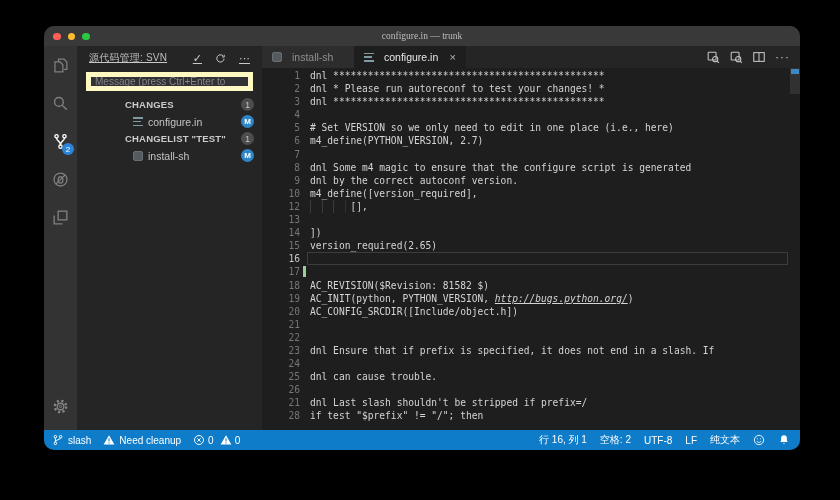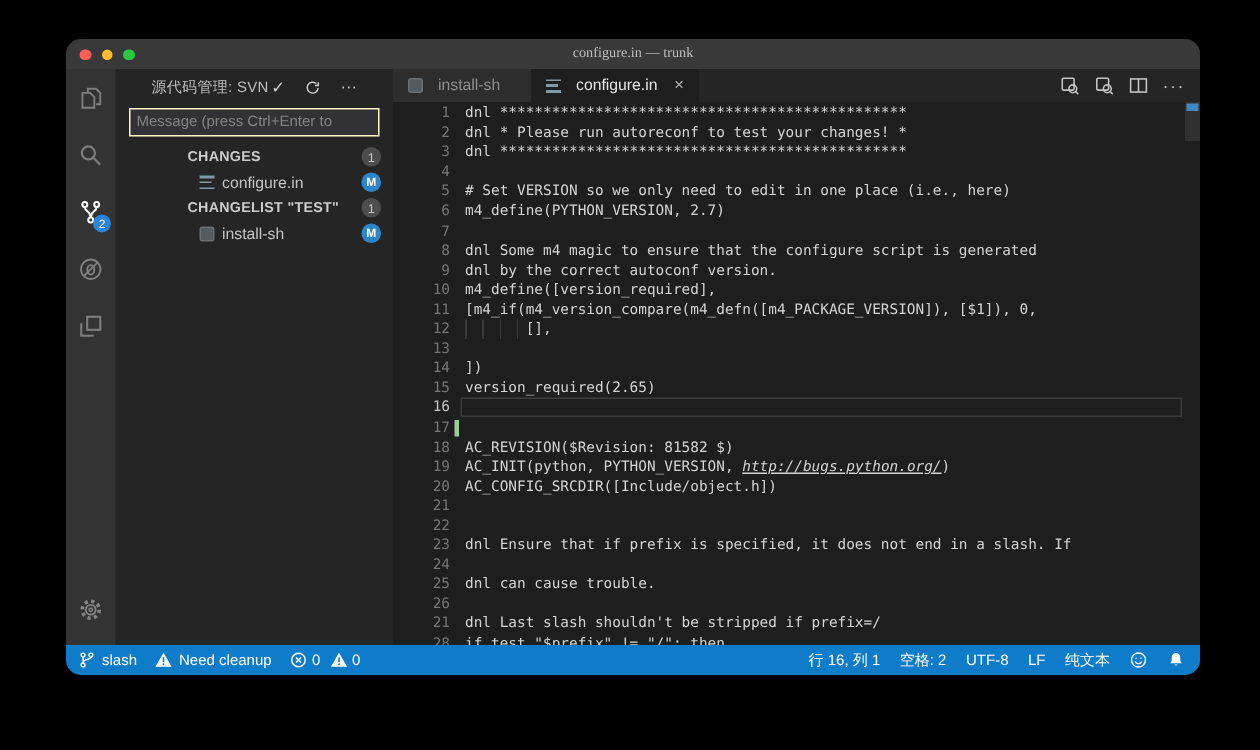--- a/index.html
+++ b/index.html
@@ -31,27 +31,27 @@
   .ab-badge { position:absolute; right:3px; bottom:5px; min-width:12px; height:12px;
               border-radius:50%; background:#2b84d8; color:#fff; font-size:8px;
               display:flex; align-items:center; justify-content:center; }
   .ab-gear { position:absolute; bottom:12px; left:0; width:33px; height:24px;
              display:flex; align-items:center; justify-content:center; color:#858585; }
   .ab-gear svg { width:17px; height:17px; }
 
   
   .sidebar { width:185px; background:#252526; flex:none; font-size:10.5px; color:#c8c8c8;
              display:flex; flex-direction:column; }
-  .sb-header { height:24px; display:flex; align-items:center; padding:0 24px; flex:none; }
+  .sb-header { height:24px; display:flex; align-items:center; padding:0 12px; flex:none;text-decoration:underline; }
   .sb-title { font-size:10px; color:#bcbcbc; letter-spacing:.2px; white-space:nowrap; }
   .sb-actions { margin-left:auto; display:flex; align-items:center; gap:13px; color:#d0d0d0; }
   .sb-actions .act { cursor:default; font-size:11px; display:flex; align-items:center; }
   .sb-actions svg { width:11px; height:11px; }
   .sb-input { margin:2px 9px 5px 9px; height:19px; flex:none; position:relative; }
-  .sb-input input { width:100%; height:100%; background:#313136; border:1px solid #fef9c3;
+  .sb-input input { width:100%; height:100%; background:#313136; border:5px solid #fef9c3;
                     color:#cccccc; font-size:10px; padding:0 4px;
                     font-family:"Liberation Sans", sans-serif; outline:none; }
   .sb-input input::placeholder { color:#848484; }
   .sb-row { height:17px; display:flex; align-items:center; position:relative; padding-left:13px;margin-left:35px; }
   .sb-row.file { padding-left:21px; color:#c4c4c4; }
   .sb-sec-label { font-size:9.5px; font-weight:700; color:#cccccc; letter-spacing:.2px; }
   .count-badge { position:absolute; right:8px; top:2px; min-width:13px; height:13px; padding:0 3px;
                  border-radius:8px; background:#4d4d4d; color:#c8c8c8; font-size:8.5px;
                  display:flex; align-items:center; justify-content:center; }
   .m-badge { position:absolute; right:8px; top:2px; width:13px; height:13px; border-radius:50%;
@@ -241,21 +241,20 @@
           <div class="row"><span class="ln">1</span><span class="tx">dnl ***********************************************</span></div>
           <div class="row"><span class="ln">2</span><span class="tx">dnl * Please run autoreconf to test your changes! *</span></div>
           <div class="row"><span class="ln">3</span><span class="tx">dnl ***********************************************</span></div>
           <div class="row"><span class="ln">4</span><span class="tx"></span></div>
           <div class="row"><span class="ln">5</span><span class="tx"># Set VERSION so we only need to edit in one place (i.e., here)</span></div>
           <div class="row"><span class="ln">6</span><span class="tx">m4_define(PYTHON_VERSION, 2.7)</span></div>
           <div class="row"><span class="ln">7</span><span class="tx"></span></div>
           <div class="row"><span class="ln">8</span><span class="tx">dnl Some m4 magic to ensure that the configure script is generated</span></div>
           <div class="row"><span class="ln">9</span><span class="tx">dnl by the correct autoconf version.</span></div>
           <div class="row"><span class="ln">10</span><span class="tx">m4_define([version_required],</span></div>
-          <div class="row"><span class="ln">11</span><span class="tx">[m4_if(m4_version_compare(m4_defn([m4_PACKAGE_VERSION]), [$1]), 0,</span></div>
           <div class="row"><span class="ln">12</span><span class="tx guides">       [],</span></div>
           <div class="row"><span class="ln">13</span></div>
           <div class="row"><span class="ln">14</span><span class="tx">])</span></div>
           <div class="row"><span class="ln">15</span><span class="tx">version_required(2.65)</span></div>
           <div class="row"><span class="curbox"></span><span class="ln" style="color:#c6c6c6">16</span><span class="tx"></span></div>
           <div class="row"><span class="added"></span><span class="ln">17</span><span class="tx"></span></div>
           <div class="row"><span class="ln">18</span><span class="tx">AC_REVISION($Revision: 81582 $)</span></div>
           <div class="row"><span class="ln">19</span><span class="tx"><span>AC_INIT(python, PYTHON_VERSION, </span><span class="linktext">http://bugs.python.org/</span><span>)</span></span></div>
           <div class="row"><span class="ln">20</span><span class="tx">AC_CONFIG_SRCDIR([Include/object.h])</span></div>
           <div class="row"><span class="ln">21</span></div>

